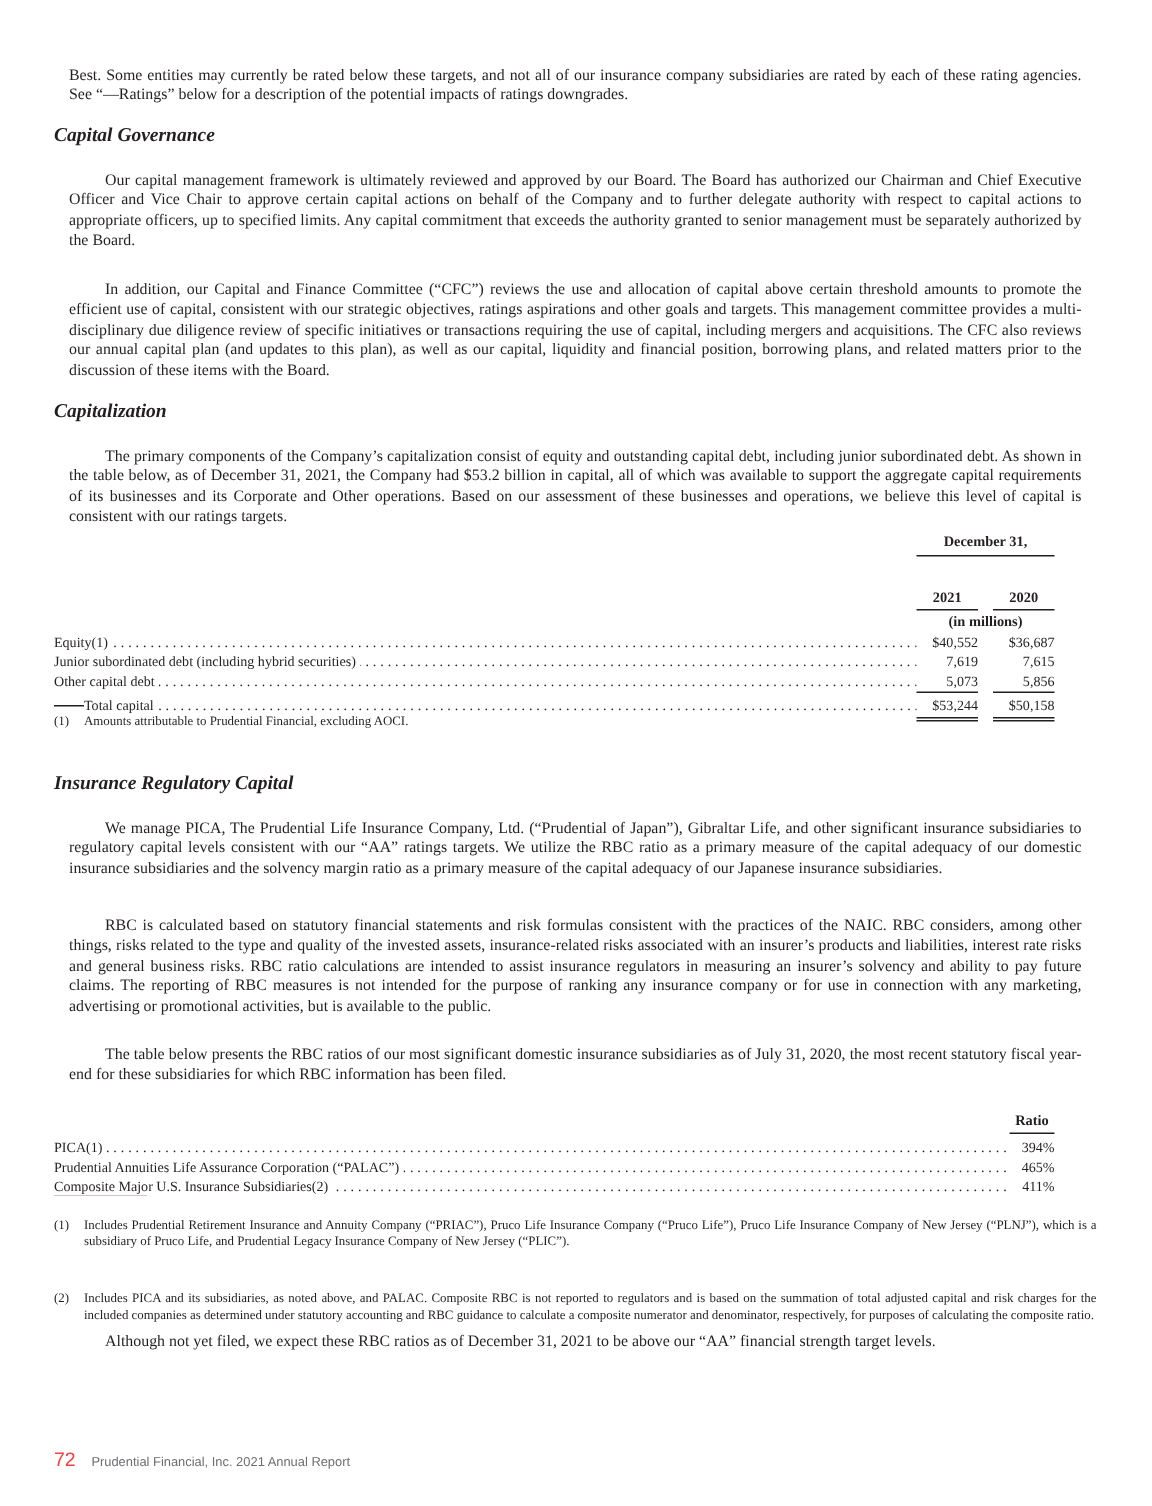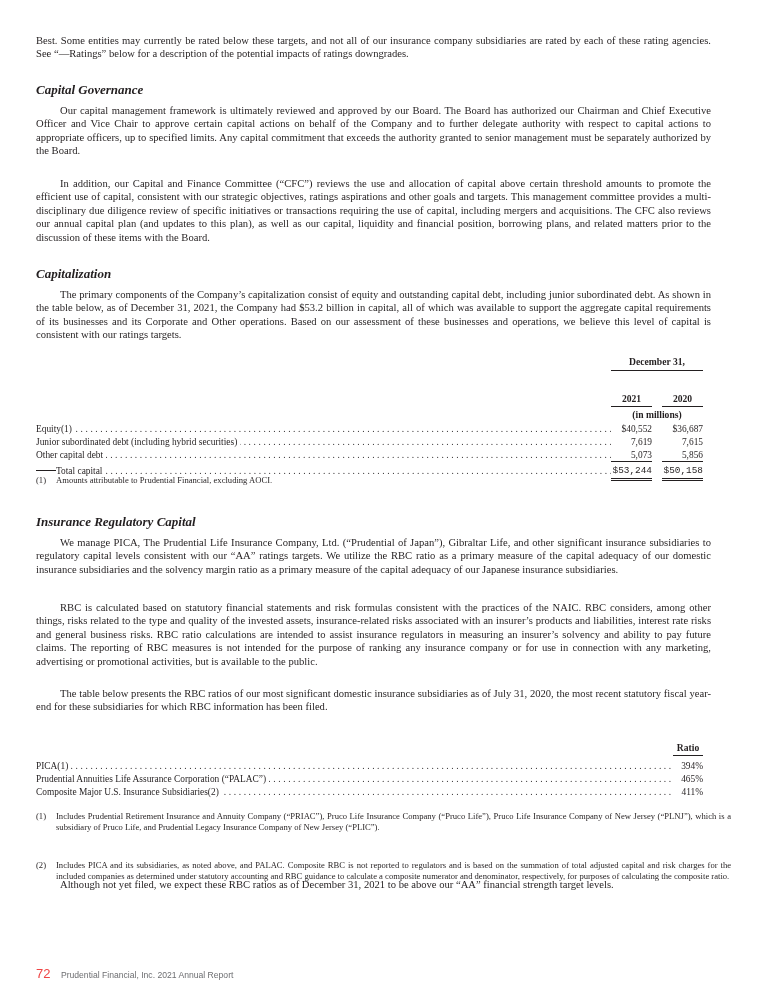--- a/index.html
+++ b/index.html
@@ -2,41 +2,41 @@
 <html><head>
 <meta charset="utf-8">
 <style>
   html, body { margin: 0; padding: 0; background: #ffffff; }
   body {
     width: 768px; height: 1004px; position: relative; overflow: hidden;
     font-family: "Liberation Serif", "DejaVu Serif", serif;
     color: #231f20;
   }
   .page { position: absolute; left: 36px; top: 0; width: 675px; }
-  p { margin: 0; font-size: 10.6px; line-height: 13.4px; text-align: justify; }
+  p { margin: 10px; font-size: 10.6px; line-height: 13.4px; text-align: justify; }
   .indent { text-indent: 24px; }
   h2 {
     margin: 0; font-size: 13px; font-weight: bold; font-style: italic;
     line-height: 16px;
   }
   .abs { position: absolute; left: 0; width: 675px; }
 
   
   .tbl { position: absolute; left: 0; width: 675px; font-size: 9.4px; line-height: 12.8px; }
   .tbl .row { position: relative; height: 12.8px; white-space: nowrap; }
   .tbl .lbl { position: absolute; left: 0; right: 100px; overflow: hidden; white-space: nowrap; }
   .tbl .lbl.ind { left: 20px; }
   .tbl .lbl span.txt { background: #fff; padding-right: 3px; position: relative; z-index: 1; text-align: center; }
   .tbl .lbl .dots { position: absolute; left: 0; right: 0; top: 0; letter-spacing: 2.6px; color: #231f20; z-index: 0; }
   .col1, .col2 { position: absolute; text-align: right; }
   .col1 { left: 575px; width: 41px; }
   .col2 { left: 626px; width: 41px; }
   .hdr { font-weight: bold; text-align: center; font-size: 9.6px; }
   .ul { border-bottom: 1.4px solid #231f20; }
-  .dbl { border-bottom: 3px double #231f20; font-family: Liberation Mono, monospace; }
+  .dbl { border-bottom: 3px double #231f20; }
 
   .fn { font-size: 8.6px; line-height: 11.6px; position: relative; padding-left: 20px; text-align: justify; }
   .fn .fnum { position: absolute; left: 0; top: 0; }
   .rule { width: 62px; border-top: 1px solid #231f20; }
 
   .footer { position: absolute; left: 36px; top: 964px; font-family: "Liberation Sans", "DejaVu Sans", sans-serif; color: #6d6e71; white-space: nowrap; }
   .footer .pnum { font-size: 13px; color: #ef4444; margin-right: 6px; }
   .footer .ptitle { font-size: 8.6px; }
 </style>
 </head>

